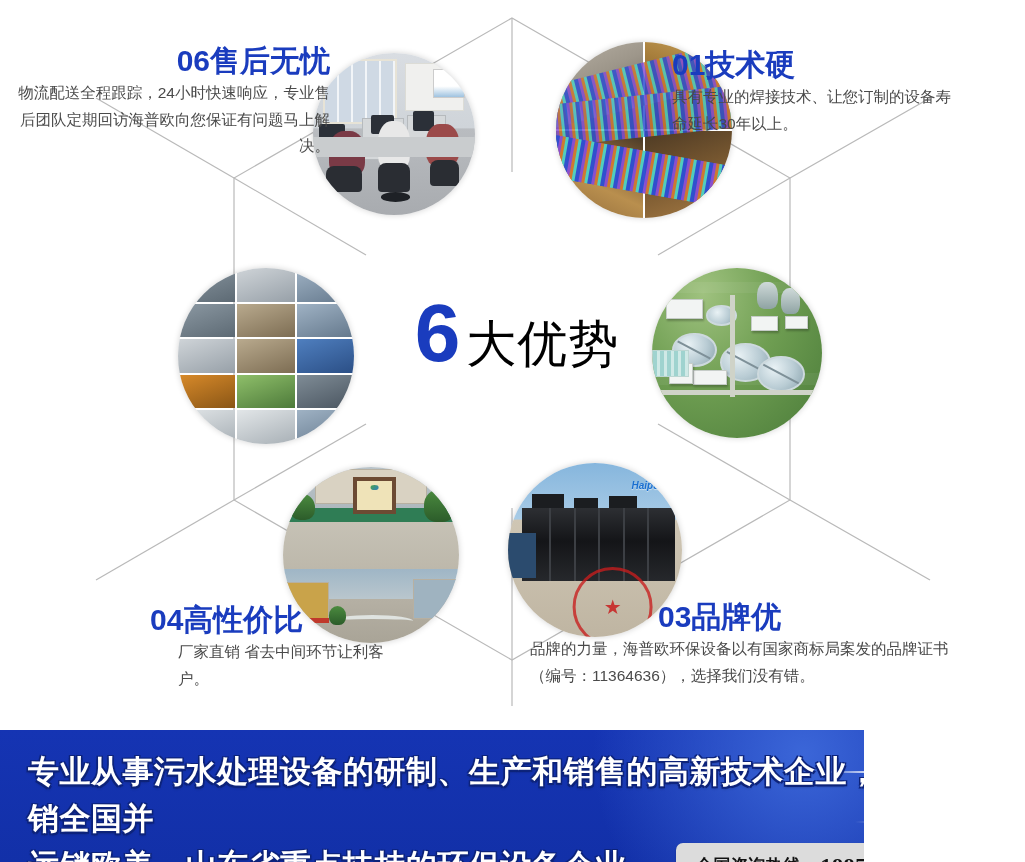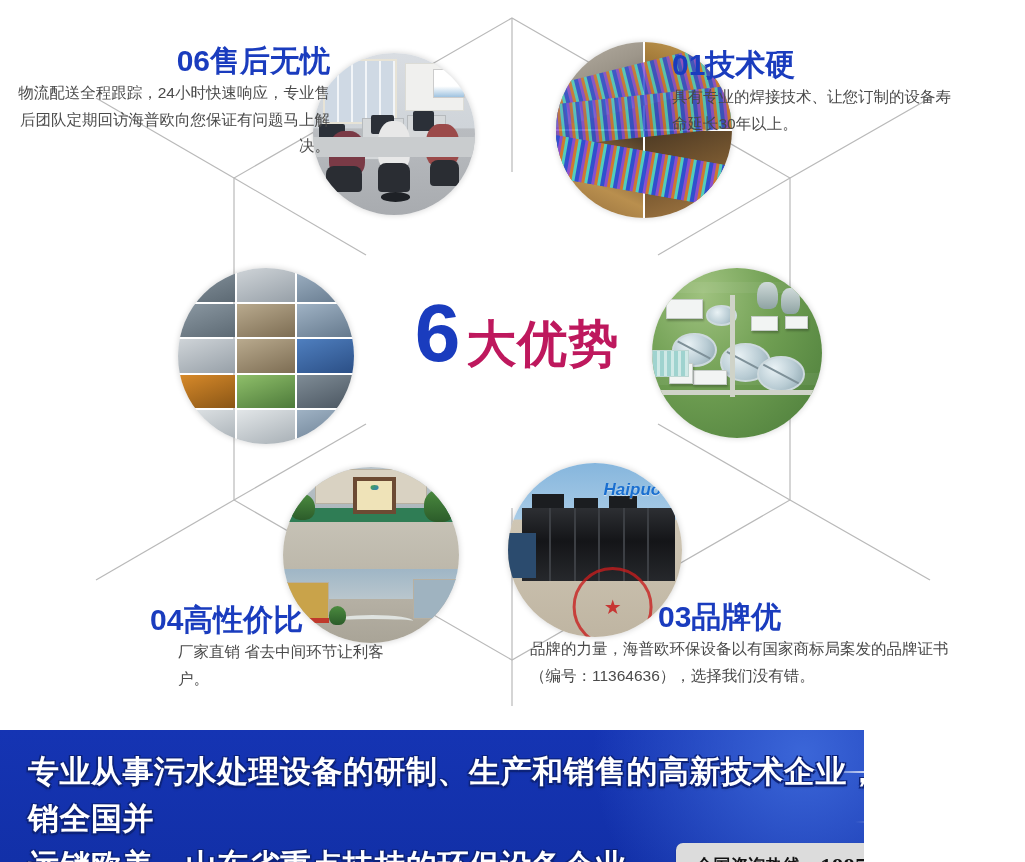--- a/index.html
+++ b/index.html
@@ -18,21 +18,21 @@
   .center-title{
     position:absolute; left:392px; top:292px; width:250px; height:80px;
     display:flex; align-items:baseline; justify-content:center;
     white-space:nowrap;
   }
   .center-num{
     font-size:82px; font-weight:bold; color:#1a3cbe; line-height:1;
     letter-spacing:-2px;
   }
   .center-word{
-    font-size:50px; font-weight:bold; color:#be185d; line-height:1;
+    font-size:50px; font-weight:normal; color:#000000; line-height:1;
     margin-left:8px; letter-spacing:1px;
   }
 
   
   .circle{
     position:absolute; border-radius:50%; overflow:hidden;
     box-shadow:0 0 6px rgba(0,0,0,.18);
   }
   .circle .inner{ position:absolute; inset:0; }
 
@@ -119,21 +119,21 @@
   .stamp{
     position:absolute; left:50%; top:60%; width:46%; height:46%;
     transform:translateX(-28%);
     border:3px solid rgba(200,30,30,.78); border-radius:50%;
     display:flex; align-items:center; justify-content:center;
     color:rgba(200,30,30,.85); font-size:20px;
   }
   .stamp::after{ content:"★"; }
   .wm{
     position:absolute; right:6%; top:10%;
-    font-size:17px; font-weight:bold; font-style:italic; color:#1a6fd0;
+    font-size:10px; font-weight:bold; font-style:italic; color:#1a6fd0;
     text-shadow:0 1px 1px rgba(255,255,255,.6);
   }
 
   
   #c04{ left:283px; top:467px; width:176px; height:176px; }
   .gate-top{ position:absolute; left:0; top:0; width:100%; height:58%;
     background:linear-gradient(180deg,#b9c3c9 0%,#aeb8bd 42%,#c8c4b8 43%,#bdb8ab 100%); }
   .gate-bot{ position:absolute; left:0; top:58%; width:100%; height:42%;
     background:linear-gradient(180deg,#9fb6c6 0%,#b9c6cd 40%,#b5b0a4 41%,#a9a497 100%); }
   .sign{

